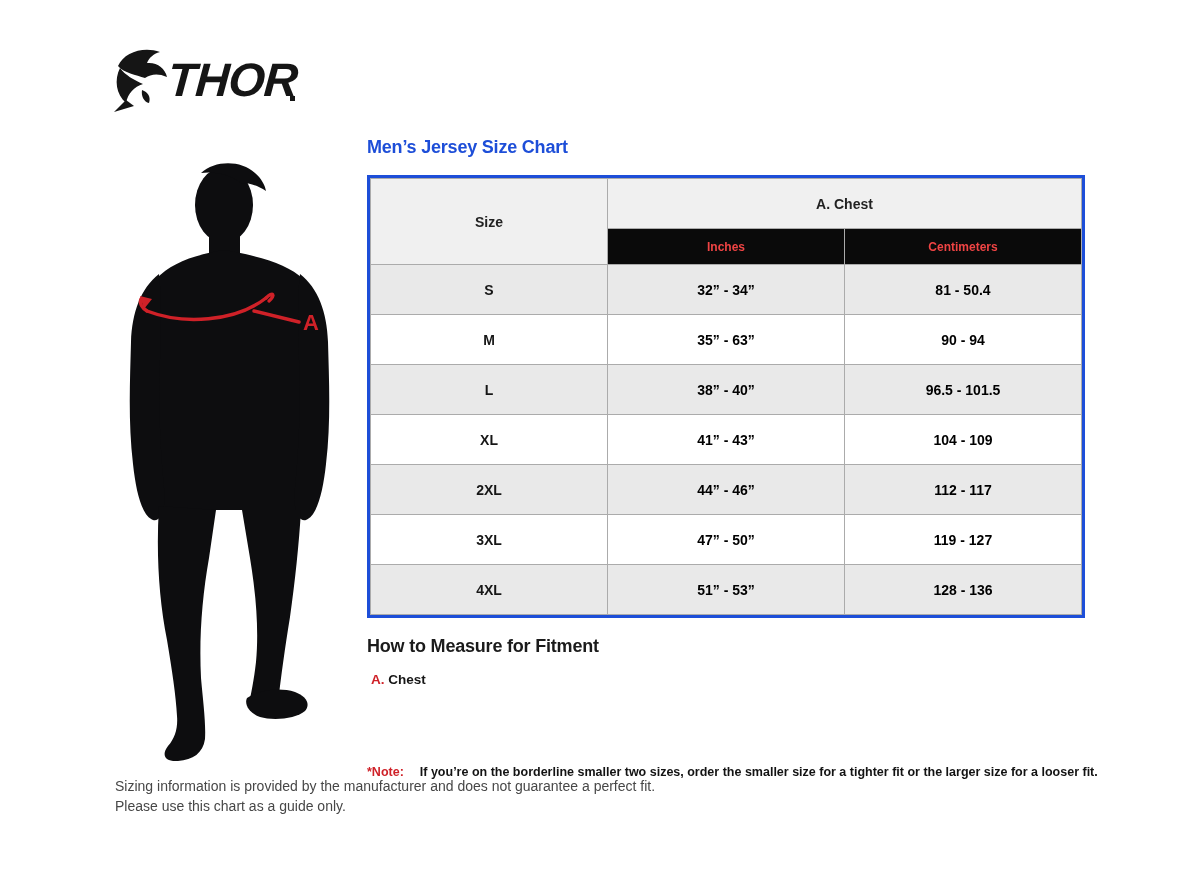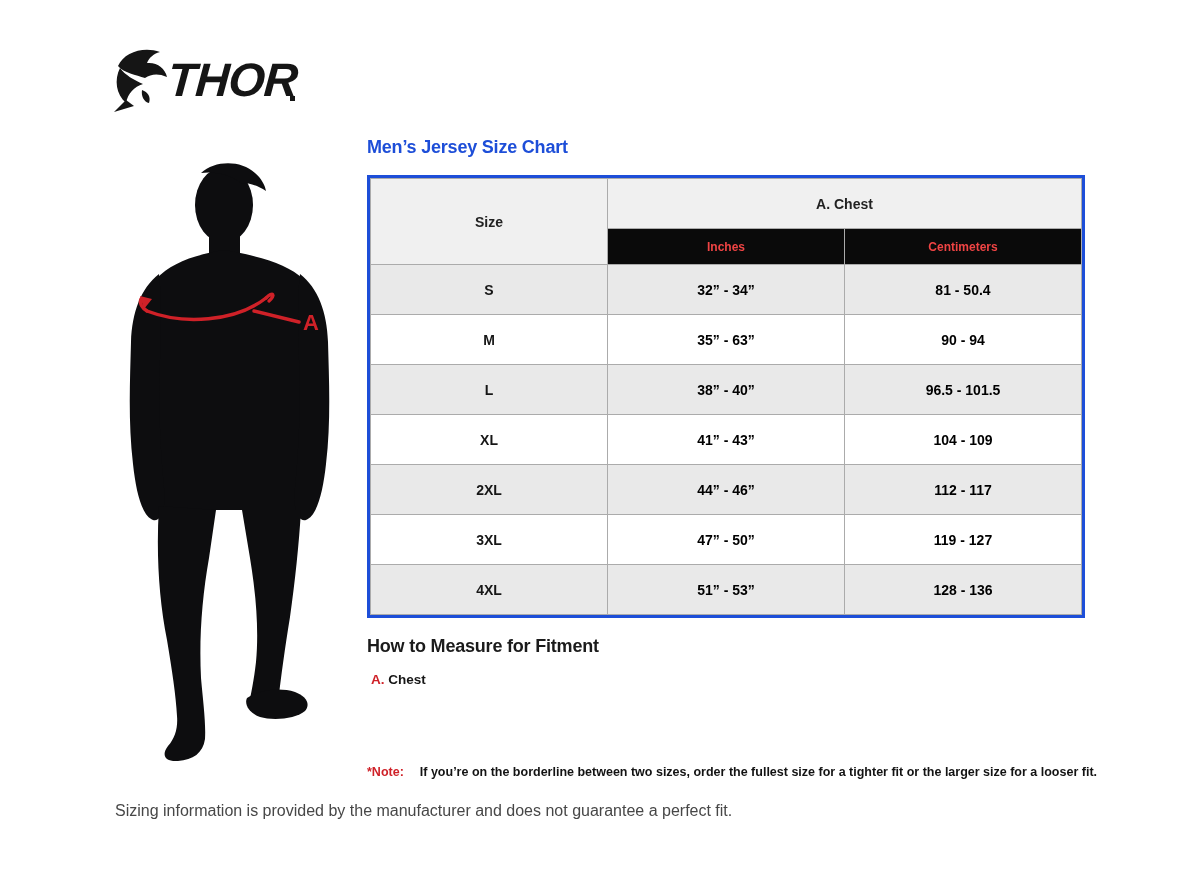--- a/index.html
+++ b/index.html
@@ -66,22 +66,22 @@
   .measure-desc {
     margin-top:3px; font-size:11.5px; color:#1f1f1f; line-height:1.4; max-width:362px;
   }
 
   
   .note { position:absolute; left:367px; top:765px; font-size:12.5px; font-weight:bold; color:#131313; }
   .note-prefix { color:#cf2128; margin-right:16px; }
 
   
   .footer {
-    position:absolute; left:115px; top:799px;
-    font-size:16px; color:#474747; line-height:1.45;
+    position:absolute; left:115px; top:776px;
+    font-size:14px; color:#474747; line-height:1.45;
   }
 </style>
 </head>
 <body>
 
 <div class="page">
 
   <div class="logo">
     <svg class="logo-icon" width="58" height="66" viewBox="0 0 58 66">
       <g fill="#151515">
@@ -174,20 +174,21 @@
   <div class="howto-heading">How to Measure for Fitment</div>
 
   <div class="measure-item">
     <div class="measure-label">
       <span class="measure-letter">A.</span>
       <span>Chest</span>
     </div>
   </div>
 
   <div class="note">
-    <span class="note-prefix">*Note:</span><span>If you’re on the borderline between two sizes, order the fullest size for a tighter fit or the larger size for a looser fit.</span>
+    <span class="note-prefix">*Note:</span><span>If you’re on the borderline smaller two sizes, order the smaller size for a tighter fit or the larger size for a looser fit.</span>
   </div>
 
   <div class="footer">
     <div>Sizing information is provided by the manufacturer and does not guarantee a perfect fit.</div>
+    <div>Please use this chart as a guide only.</div>
   </div>
 
 </div>
 
 </body></html>

